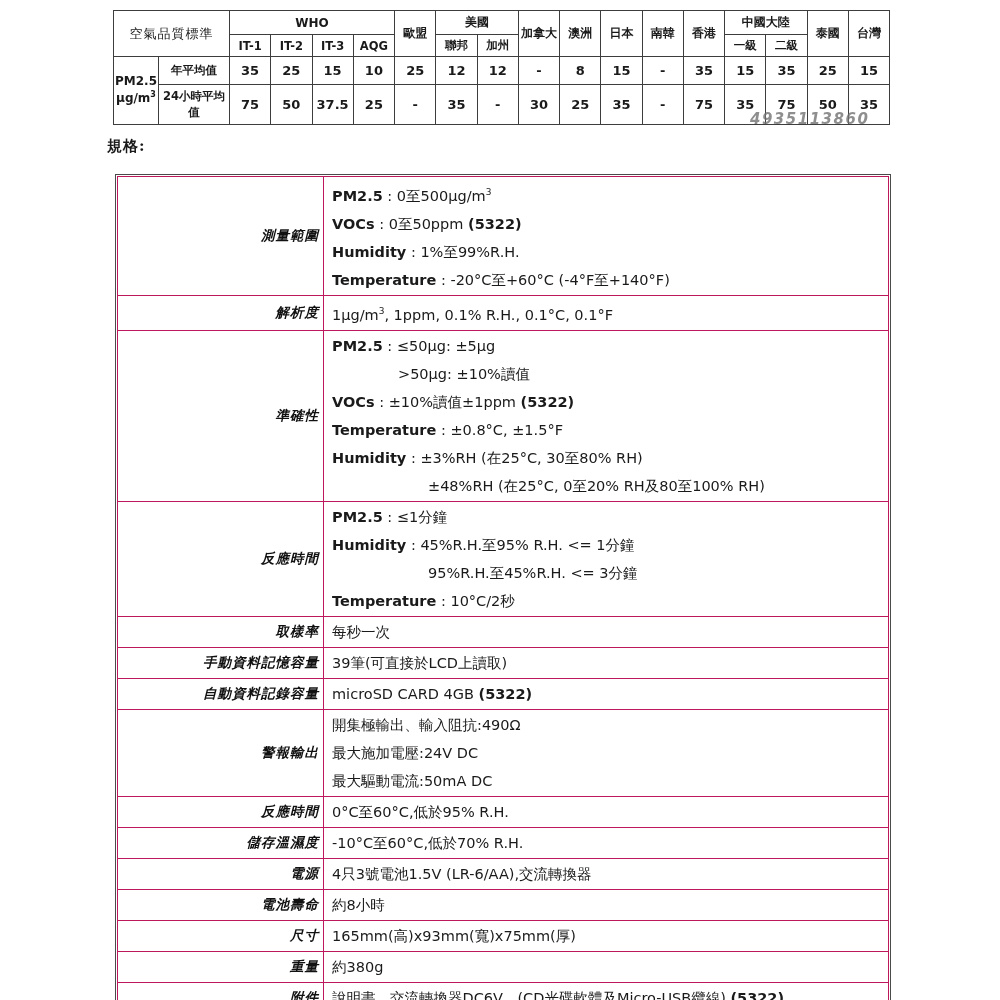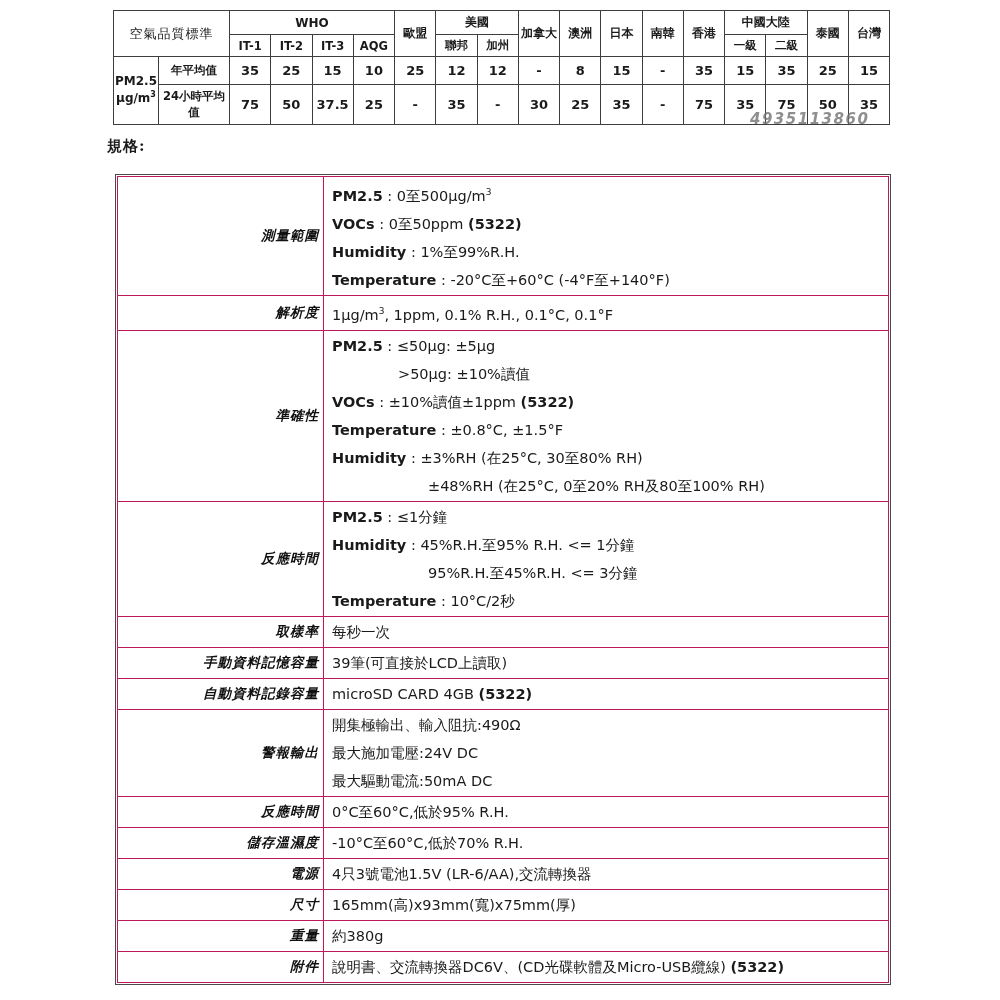--- a/index.html
+++ b/index.html
@@ -235,20 +235,26 @@
           <div class="spec-line"><span>-10°C至60°C,低於70% R.H.</span></div>
         </td>
       </tr>
       <tr>
         <th class="spec-label">電源</th>
         <td class="spec-value">
           <div class="spec-line"><span>4只3號電池1.5V (LR-6/AA),交流轉換器</span></div>
         </td>
       </tr>
       <tr>
+        <th class="spec-label">電池壽命</th>
+        <td class="spec-value">
+          <div class="spec-line"><span>約8小時</span></div>
+        </td>
+      </tr>
+      <tr>
         <th class="spec-label">尺寸</th>
         <td class="spec-value">
           <div class="spec-line"><span>165mm(高)x93mm(寬)x75mm(厚)</span></div>
         </td>
       </tr>
       <tr>
         <th class="spec-label">重量</th>
         <td class="spec-value">
           <div class="spec-line"><span>約380g</span></div>
         </td>

